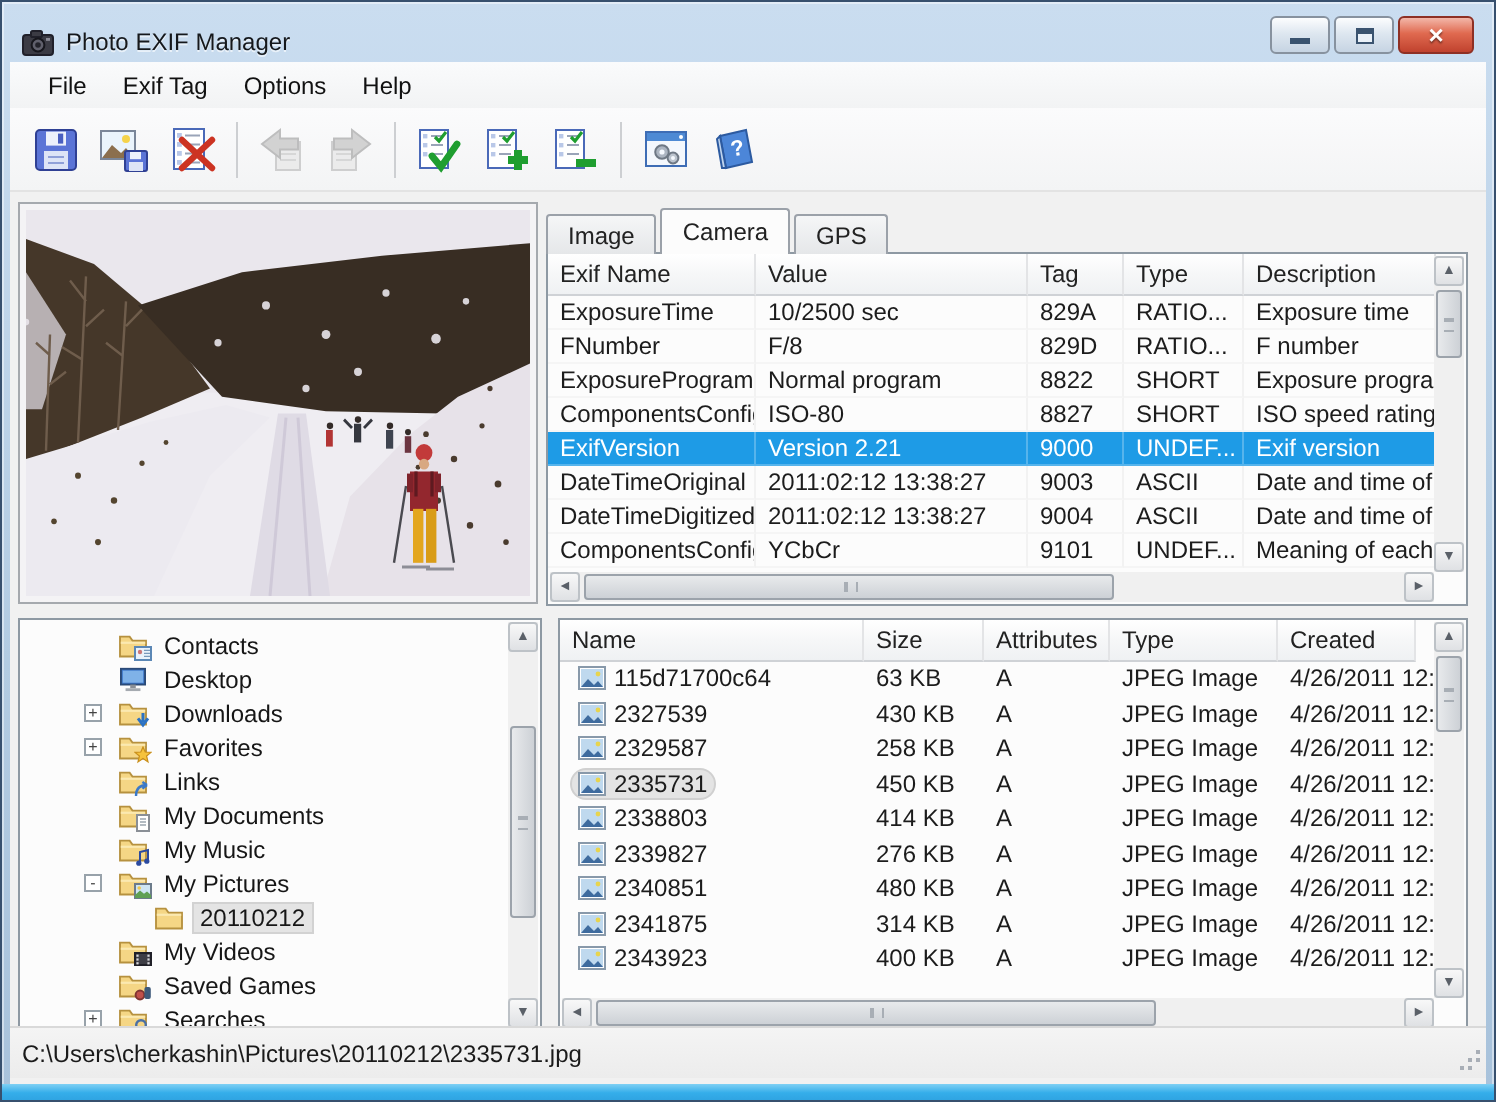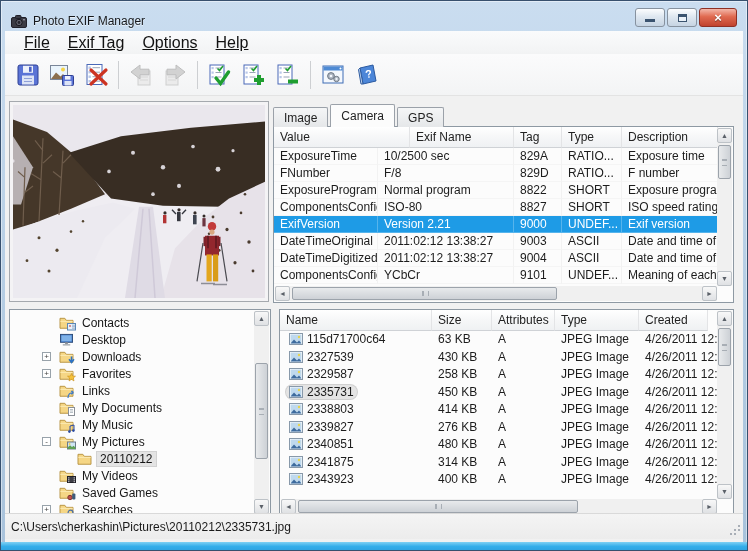--- a/index.html
+++ b/index.html
@@ -22,21 +22,21 @@
   .glyph-max { width:9px; height:8px; border:1px solid #3A536F; border-top-width:3px; background:#EAF1F8; }
   .glyph-close { color:#fff; font-size:13px; font-weight:bold; line-height:1; text-shadow:0 1px 1px rgba(0,0,0,.45); }
 
   
   .client { position:absolute; left:4px; right:4px; top:30px; bottom:8px; background:#F1F1F1; }
   .frame-bottom { position:absolute; left:0; right:0; bottom:0; height:8px;
     background:linear-gradient(#7FD0F4,#35AEEA 55%,#2FA4E2); }
 
   
   .menubar { position:absolute; left:0; top:0; right:0; height:23px; display:flex; align-items:center; padding-left:10px; background:linear-gradient(#FAFBFC,#F2F3F4); }
-  .mi { font-size:16px; color:#111; padding:3px 9px;text-decoration:underline; }
+  .mi { font-size:12px; color:#111; padding:3px 9px; }
 
   
   .toolbar { position:absolute; left:0; top:23px; right:0; height:42px; display:flex; align-items:center; padding-left:6px; background:linear-gradient(#FBFBFC,#F3F4F5); border-bottom:1px solid #E3E3E3; }
   .tbtn { width:34px; height:34px; display:flex; align-items:center; justify-content:center; border:1px solid transparent; border-radius:2px; }
   .tbtn.off { opacity:.55; filter:grayscale(1); }
   .tsep { width:1px; height:28px; background:#CDCfd2; margin:0 5px; }
 
   
   .preview { position:absolute; left:4px; top:70px; width:260px; height:201px; background:#F4F3F5; border:1px solid #A5A9AE; padding:3px; }
   .preview svg { display:block; width:100%; height:100%; }
@@ -303,22 +303,22 @@
     </div>
 
     <div class="tabstrip" id="tabs">
         <div class="tab">Image</div>
         <div class="tab act">Camera</div>
         <div class="tab">GPS</div>
       </div>
 
     <div class="gridpanel exifpanel">
       <div class="ghead" id="exif-head" style="margin-right:15px">
+          <div class="hc ec0">Exif Name</div>
           <div class="hc ec1">Value</div>
-          <div class="hc ec0">Exif Name</div>
           <div class="hc ec2">Tag</div>
           <div class="hc ec3">Type</div>
           <div class="hc ec4">Description</div>
         </div>
       <div id="exif-body" style="margin-right:15px">
           <div class="grow">
             <div class="gc ec0">ExposureTime</div>
             <div class="gc ec1">10/2500 sec</div>
             <div class="gc ec2">829A</div>
             <div class="gc ec3">RATIO...</div>

